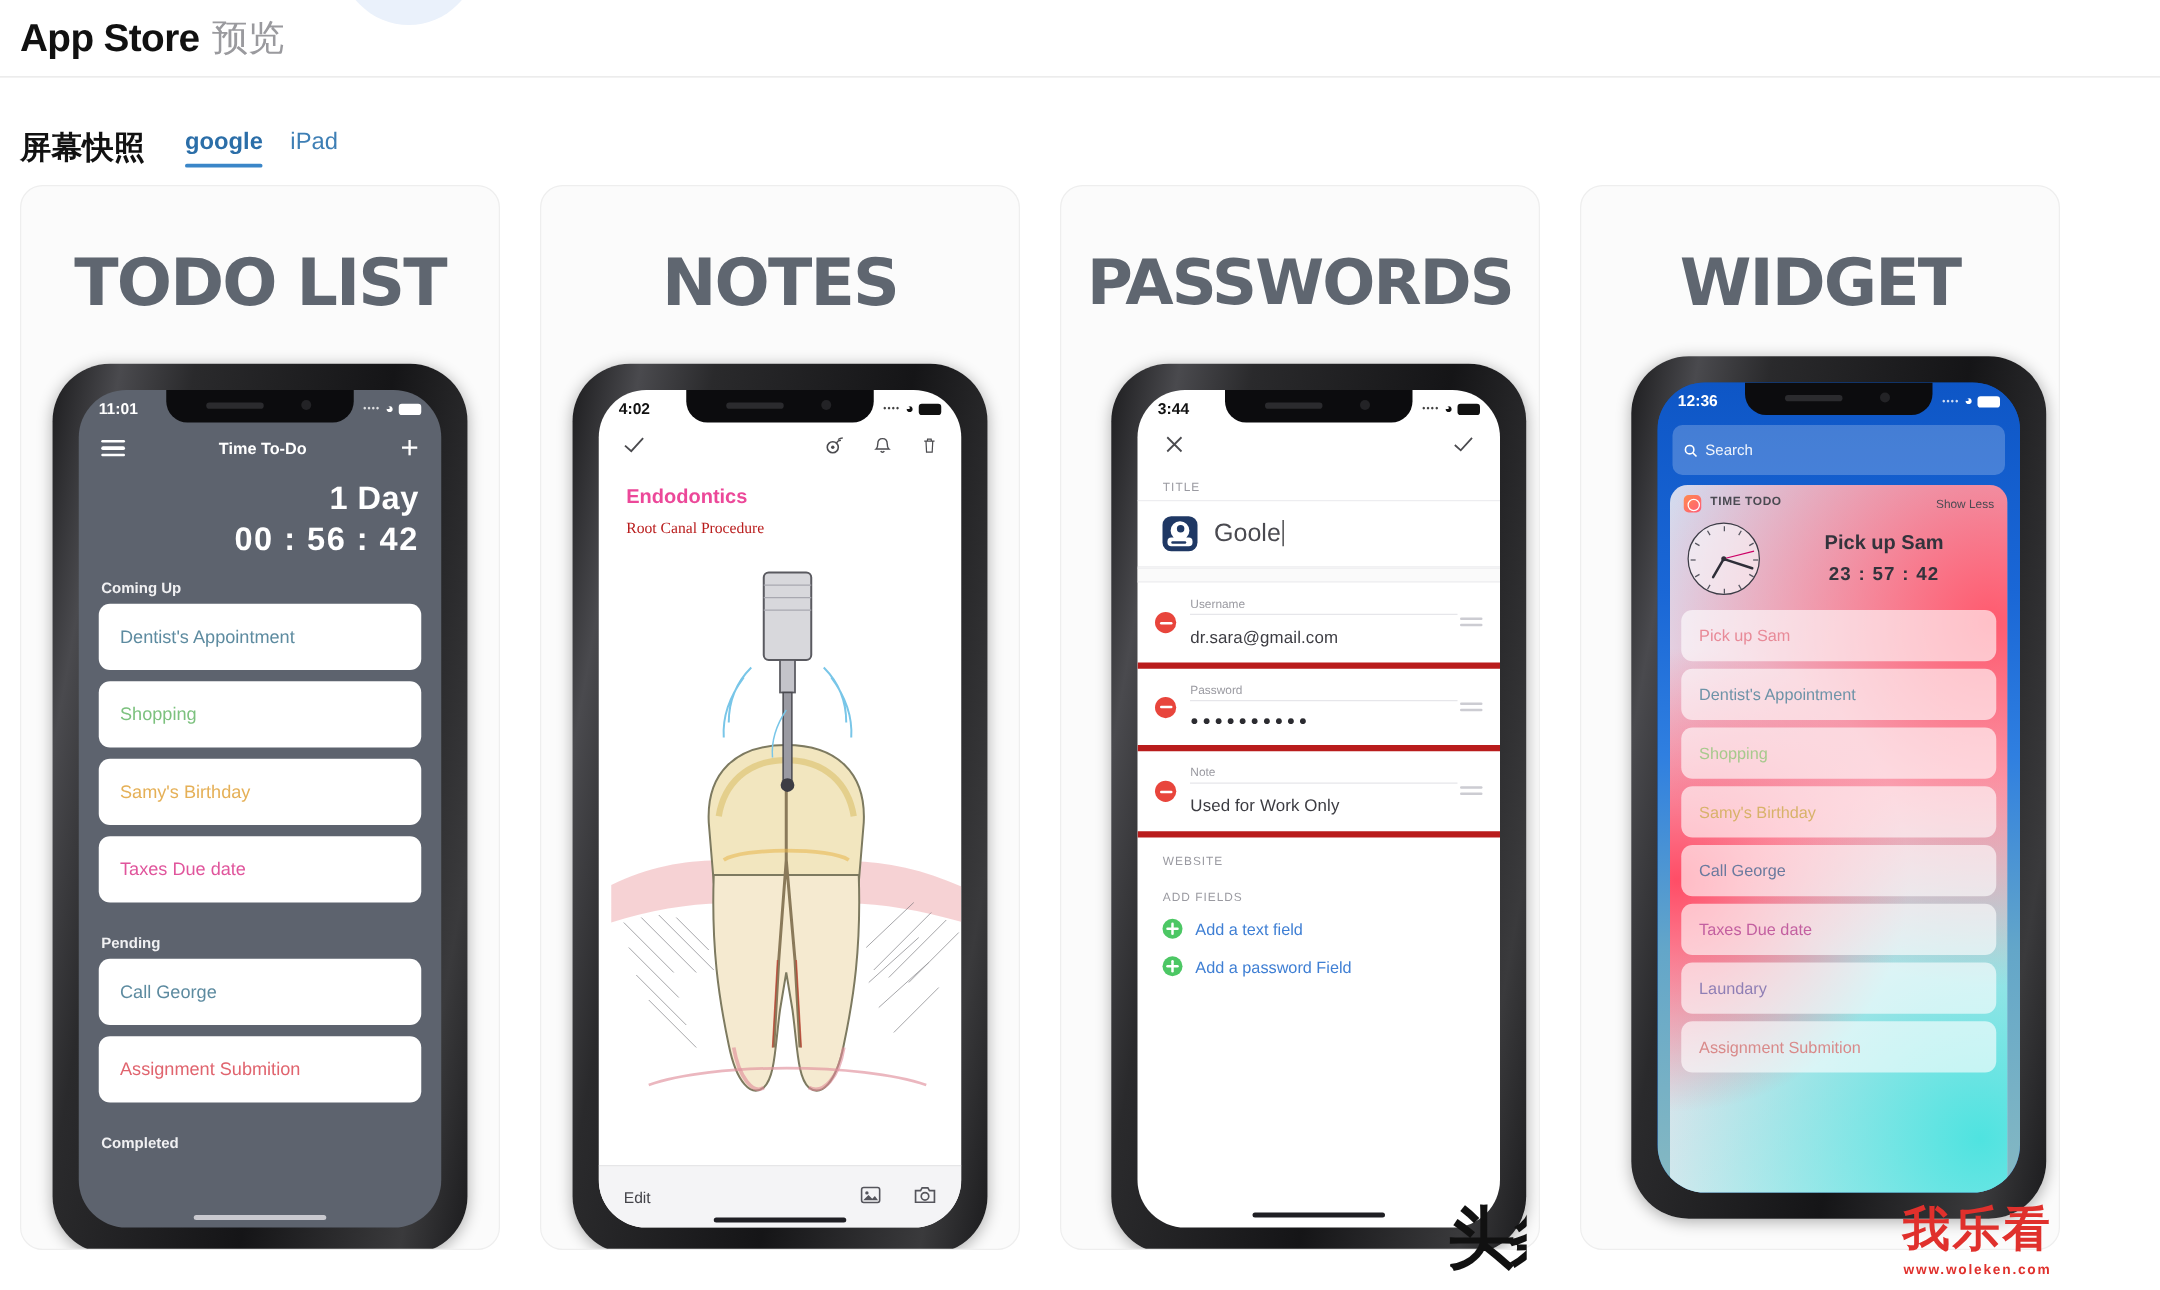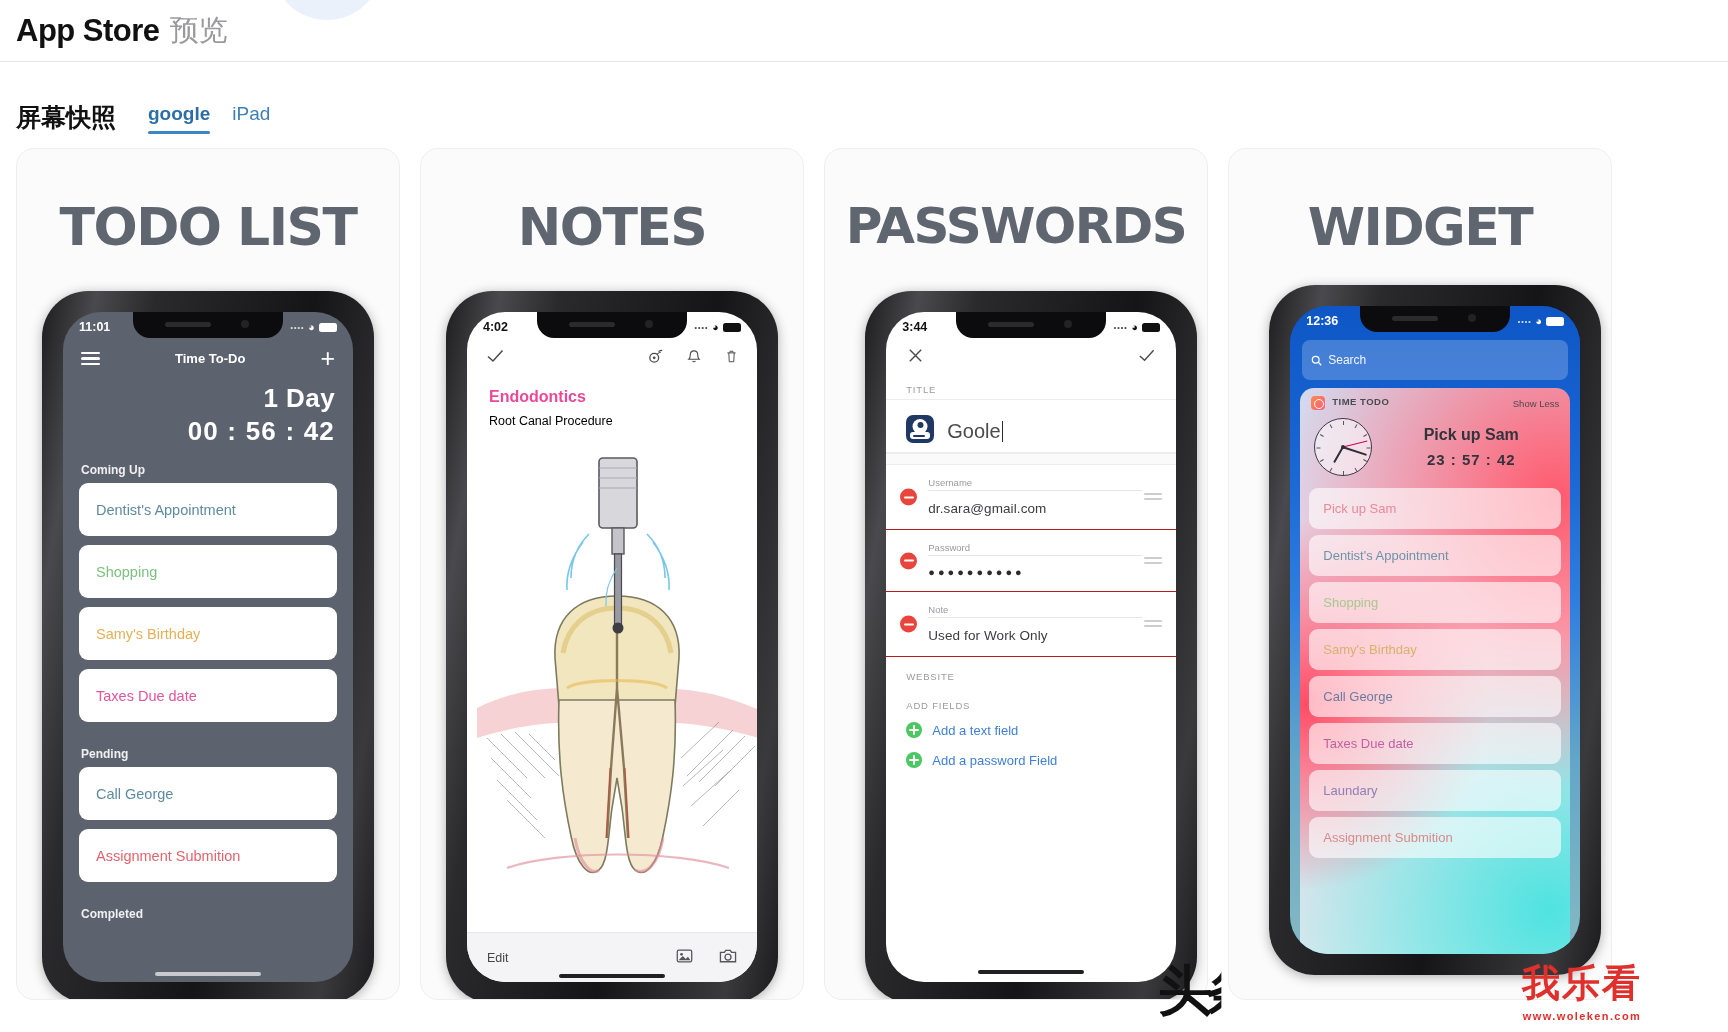--- a/index.html
+++ b/index.html
@@ -40,21 +40,21 @@
   }
   .tab.first{ margin-left:32px; font-weight:600; }
   .tab.active{ color:#2b6ea8; font-weight:600; }
   .tab.active::after{
     content:""; position:absolute; left:0; right:0; bottom:0;
     height:3px; background:#3a86c8; border-radius:2px;
   }
 
   
   .strip{
-    display:flex; gap:20px;
+    display:flex; gap:32px;
     padding:0 16px;
     margin-top:14px;
   }
   .card{
     width:384px; height:852px;
     background:#fbfbfb;
     border:1px solid #eeeeee;
     border-radius:18px;
     position:relative;
     overflow:hidden;
@@ -133,54 +133,54 @@
 
   
   .s2{ background:#fff; color:#111; }
   .s2 .batt{ background:#111; }
   .navbar2{
     display:flex; align-items:center; justify-content:space-between;
     padding:4px 18px 0; color:#4b4b4f;
   }
   .navbar2 .right{ display:flex; gap:22px; align-items:center;}
   .n2-title{ font-size:16px; font-weight:600; padding:18px 22px 0; color:#ec4899;}
-  .n2-sub{ font-size:12.5px; padding:8px 22px 0; color:#000000;}
+  .n2-sub{ font-size:12.5px; padding:8px 22px 0; color:#b91c1c;font-family:Liberation Serif, serif;}
   .tooth-wrap{ position:absolute; top:126px; left:0; right:0; bottom:60px; overflow:hidden;}
   .bottombar2{
     position:absolute; bottom:0; left:0; right:0; height:50px;
     background:#f4f4f6; border-top:1px solid #e6e6e8;
     display:flex; align-items:center; justify-content:space-between;
     padding:0 20px; font-size:12.5px; color:#44444a;
   }
   .bottombar2 .icons{ display:flex; gap:26px; }
 
   
   .s3{ background:#fff; color:#111;}
   .s3 .batt{ background:#111; }
   .navbar3{
     display:flex; align-items:center; justify-content:space-between;
     padding:4px 20px 0; color:#4b4b4f; font-size:19px;
   }
   .lbl-caps{ font-size:9.5px; letter-spacing:.8px; color:#9a9aa1; padding:14px 20px 4px;}
   .title-row{
-    display:flex; align-items:flex-end; gap:13px;
+    display:flex; align-items:center; gap:13px;
     border-top:1px solid #ededf0; border-bottom:1px solid #ededf0;
     padding:9px 20px; min-height:54px;
   }
   .appicon{
     width:28px; height:28px; border-radius:7px; background:#1f3864;
     position:relative; flex:0 0 auto;
   }
   .appicon .head{ position:absolute; left:50%; transform:translateX(-50%); top:4px; width:15px; height:15px; border-radius:50%; background:#fff;}
   .appicon .head:after{content:"";position:absolute;left:4.5px;top:3px;width:6px;height:6px;border-radius:50%;background:#1f3864;}
   .appicon .bar{ position:absolute; left:4px; right:4px; bottom:4px; height:7px; border-radius:3px; background:#fff;}
   .appicon .bar:after{content:"";position:absolute;left:3px;top:2.6px;width:12px;height:2px;background:#1f3864;border-radius:1px;}
   .title-val{ font-size:20px; color:#4a4a50; position:relative;}
   .caret{ display:inline-block; width:1.5px; height:21px; background:#2b2b2e; margin-left:1px; vertical-align:-4px;}
-  .fieldblock{ padding:4px 0 2px; border-bottom:1px solid #b91c1c; position:relative; }
+  .fieldblock{ padding:4px 0 2px; border-bottom:5px solid #b91c1c; position:relative; }
   .fieldblock .minus{
     position:absolute; left:14px; top:50%; transform:translateY(-50%);
     width:17px; height:17px; border-radius:50%; background:#e8453c;
   }
   .fieldblock .minus:after{content:"";position:absolute;left:3.5px;top:7.6px;width:10px;height:2px;background:#fff;border-radius:1px;}
   .fieldblock .grip{
     position:absolute; right:14px; top:50%; transform:translateY(-50%);
     width:18px; height:8px;
   }
   .fieldblock .grip i{ display:block; height:2px; background:#ccccd2; border-radius:1px; margin-bottom:3px;}

